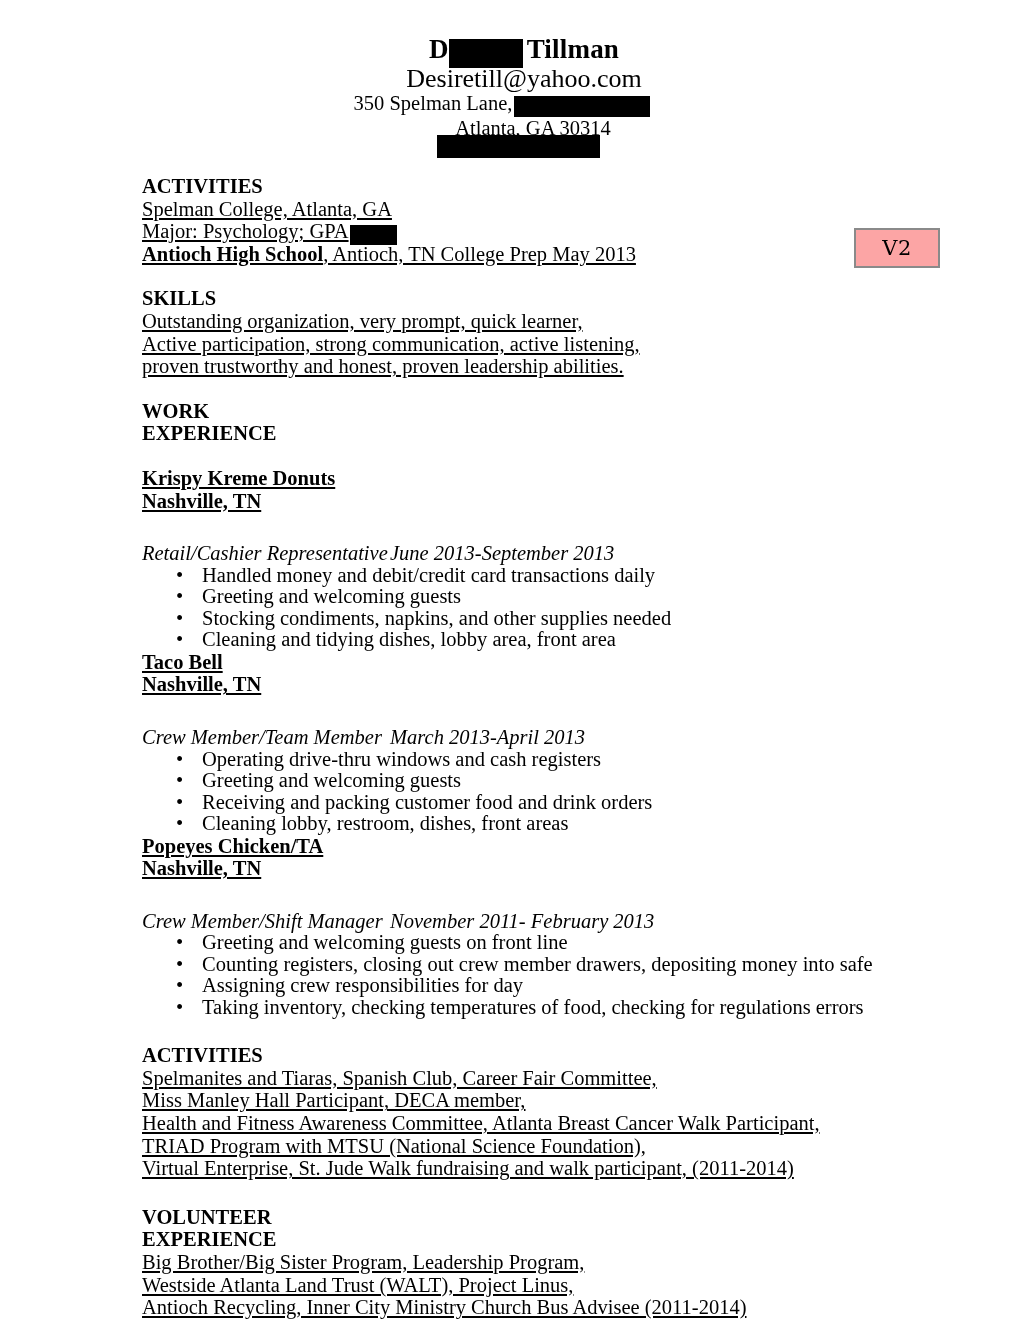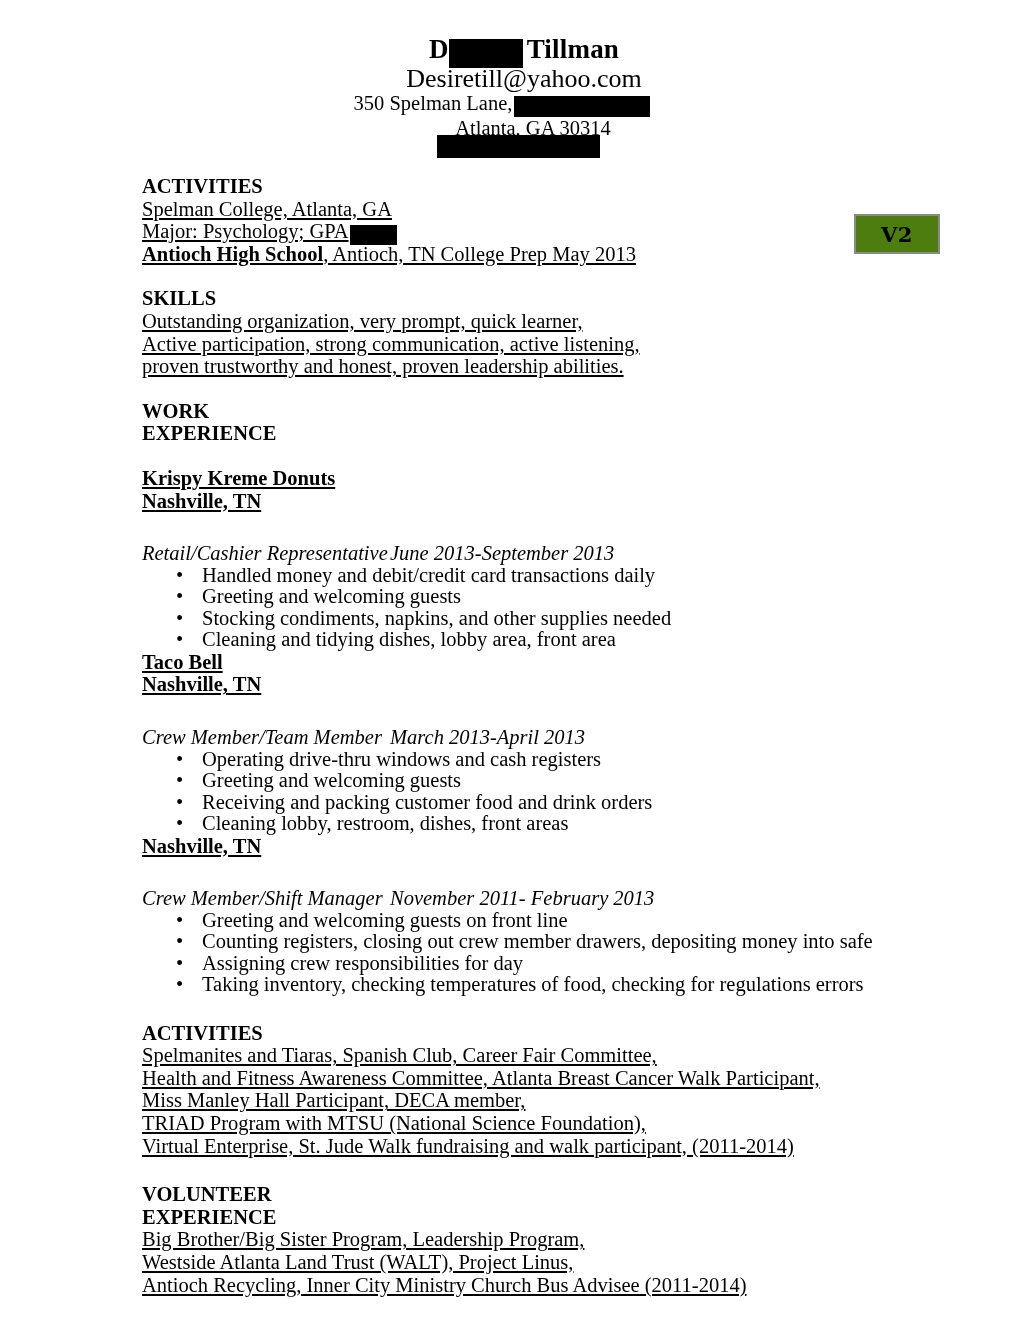--- a/index.html
+++ b/index.html
@@ -117,30 +117,30 @@
     top: 0;
   }
 
   
   .wide { width: 760px; }
 
   
   .v2-badge {
     position: absolute;
     left: 854px;
-    top: 214px;
+    top: 228px;
     width: 82px;
     height: 36px;
     border: 2px solid #8a8a8a;
-    background: #4d7c0f;
+    background: #fca5a5;
     display: flex;
     align-items: center;
     justify-content: center;
     font-family: "DejaVu Serif", serif;
-    font-weight: bold;
+    font-weight: normal;
     font-size: 21px;
     letter-spacing: 0.5px;
   }
 </style>
 </head>
 <body>
 
 <div class="page">
 
   <div class="header">
@@ -203,41 +203,42 @@
         </div>
         <ul class="bullets">
           <li><span class="bullet-dot">•</span><span>Operating drive-thru windows and cash registers</span></li>
           <li><span class="bullet-dot">•</span><span>Greeting and welcoming guests</span></li>
           <li><span class="bullet-dot">•</span><span>Receiving and packing customer food and drink orders</span></li>
           <li><span class="bullet-dot">•</span><span>Cleaning lobby, restroom, dishes, front areas</span></li>
         </ul>
       </div>
 
       <div class="job wide">
+        <div class="line b">Popeyes Chicken/TA</div>
         <div class="line b">Nashville, TN</div>
         <div class="title-row">
           <span class="role">Crew Member/Shift Manager</span>
           <span class="dates">November 2011- February 2013</span>
         </div>
         <ul class="bullets">
           <li><span class="bullet-dot">•</span><span>Greeting and welcoming guests on front line</span></li>
           <li><span class="bullet-dot">•</span><span>Counting registers, closing out crew member drawers, depositing money into safe</span></li>
           <li><span class="bullet-dot">•</span><span>Assigning crew responsibilities for day</span></li>
           <li><span class="bullet-dot">•</span><span>Taking inventory, checking temperatures of food, checking for regulations errors</span></li>
         </ul>
       </div>
     </div>
 
     <div class="gap-lg"></div>
 
     <div class="sec wide">
       <div class="sec-head">ACTIVITIES</div>
       <div class="line">Spelmanites and Tiaras, Spanish Club, Career Fair Committee,</div>
+      <div class="line">Miss Manley Hall Participant, DECA member,</div>
       <div class="line">Health and Fitness Awareness Committee, Atlanta Breast Cancer Walk Participant,</div>
-      <div class="line">Miss Manley Hall Participant, DECA member,</div>
       <div class="line">TRIAD Program with MTSU (National Science Foundation),</div>
       <div class="line">Virtual Enterprise, St. Jude Walk fundraising and walk participant, (2011-2014)</div>
     </div>
 
     <div class="gap-lg"></div>
 
     <div class="sec wide">
       <div class="sec-head">VOLUNTEER</div>
       <div class="sec-head">EXPERIENCE</div>
       <div class="line">Big Brother/Big Sister Program, Leadership Program,</div>

